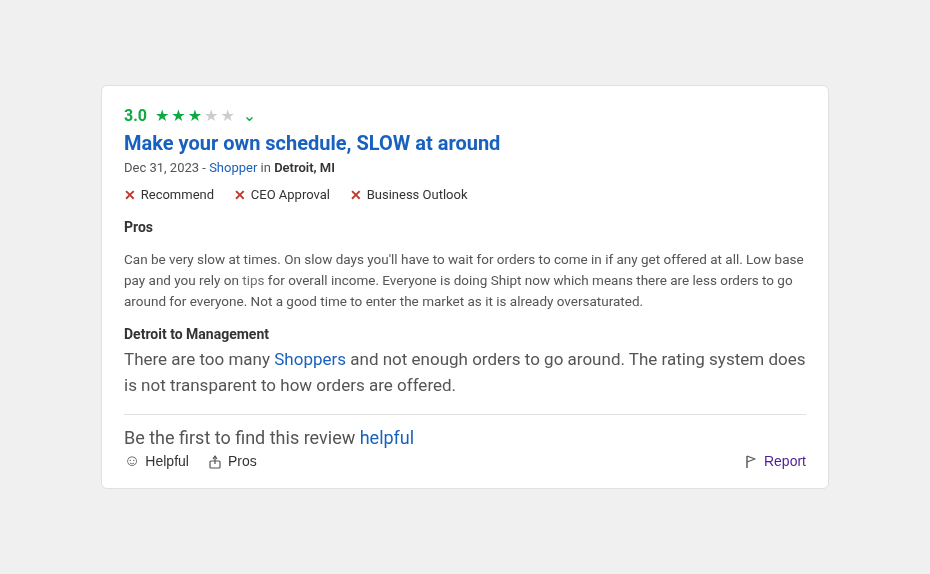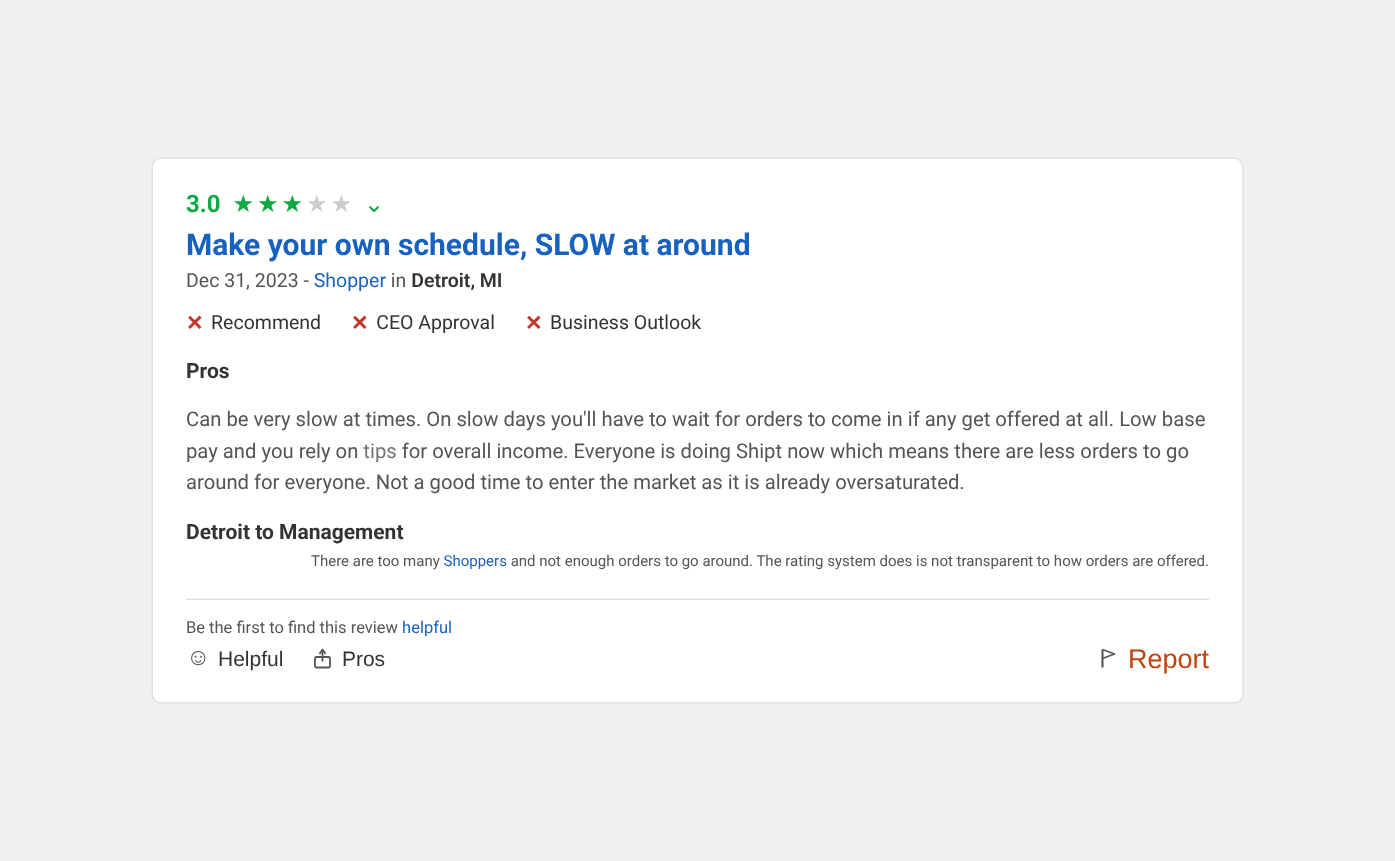--- a/index.html
+++ b/index.html
@@ -96,35 +96,34 @@
     .section-text {
       font-size: 13.5px;
       color: #555;
       line-height: 1.55;
     }
     .section-text a, .section-text .linked {
       color: #737373;
       text-decoration: none;
     }
     .advice-text {
-      font-size: 10px;
+      font-size: 17px;
       color: #555;
       line-height: 1.55;
-      text-align: right;
     }
     .advice-text .linked {
       color: #1861bf;
     }
     .divider {
       border: none;
       border-top: 1px solid #e0e0e0;
       margin: 16px 0 12px 0;
     }
     .helpful-text {
-      font-size: 11px;
+      font-size: 18px;
       color: #555;
       margin-bottom: 4px;
     }
     .helpful-text .linked {
       color: #1861bf;
     }
     .actions-row {
       display: flex;
       justify-content: space-between;
       align-items: center;
@@ -145,22 +144,22 @@
       padding: 0;
     }
     .action-icon {
       font-size: 16px;
       color: #555;
     }
     .report-btn {
       display: flex;
       align-items: center;
       gap: 5px;
-      font-size: 18px;
-      color: #c2410c;
+      font-size: 14px;
+      color: #4c1d95;
       cursor: pointer;
       background: none;
       border: none;
       padding: 0;
     }
   </style>
 </head>
 <body>
 
 <div class="card">

